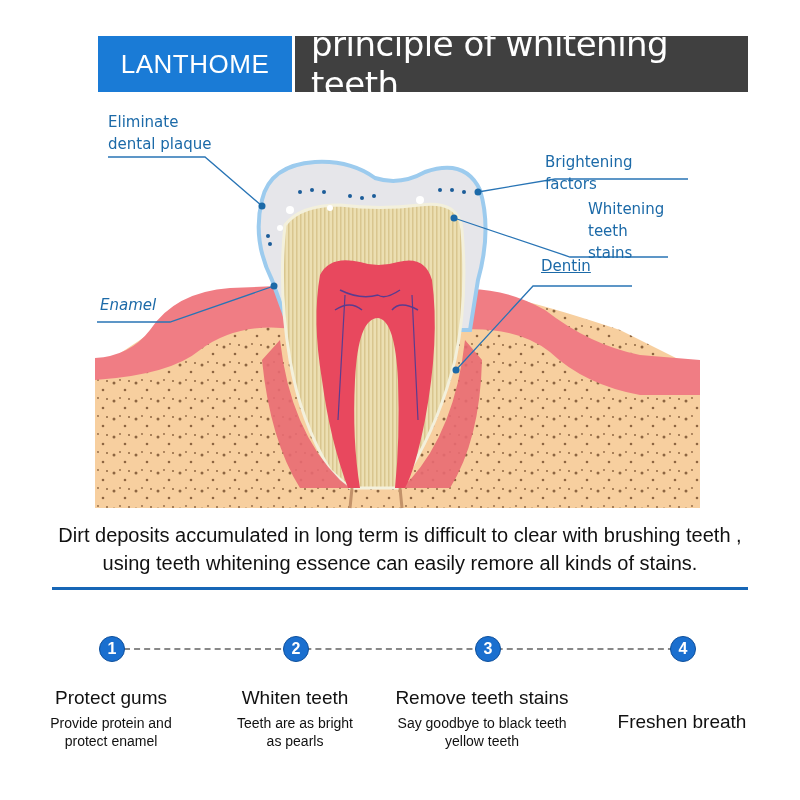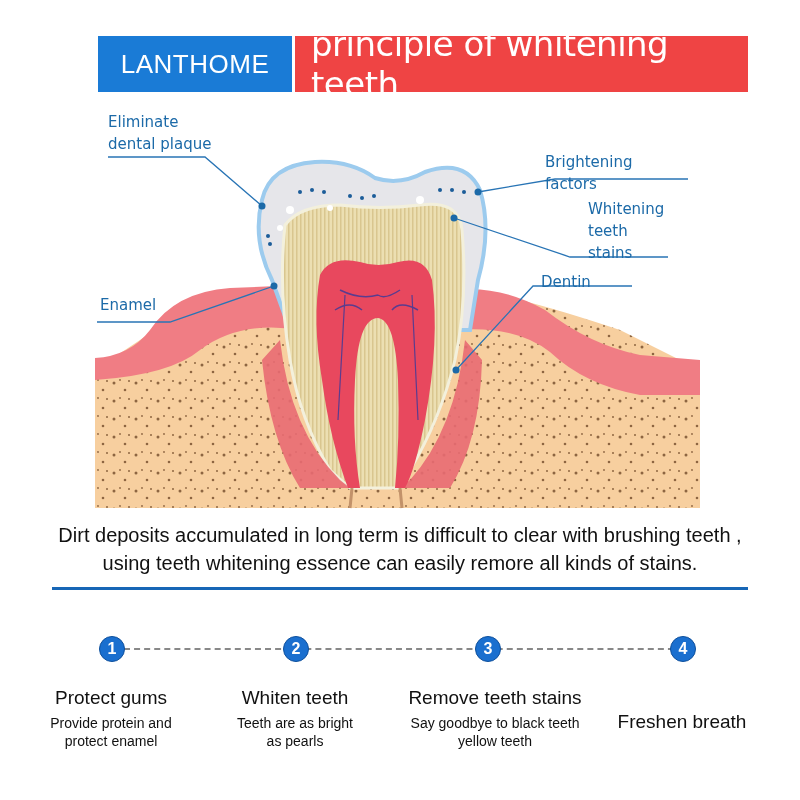--- a/index.html
+++ b/index.html
@@ -1,20 +1,20 @@
 <!DOCTYPE html>
 <html><head>
 <meta charset="utf-8">
 <style>
   html, body { margin: 0; padding: 0; background: #ffffff; }
   body { width: 800px; height: 800px; position: relative; overflow: hidden; font-family: "Liberation Sans", sans-serif; }
   .header { position: absolute; left: 52px; top: 36px; width: 696px; height: 56px; display: flex; }
   .brand { width: 194px; height: 56px; background: #1a7bd6; color: #fff; display: flex; align-items: center; justify-content: center; font-size: 26px; letter-spacing: 0.5px; margin-left: 46px; }
   .sep { width: 3px; background: #fff; }
-  .title { flex: 1; height: 56px; background: #ef4444; color: #fff; display: flex; align-items: center; padding-left: 16px; font-size: 34px; font-family: "DejaVu Sans", sans-serif; letter-spacing: -0.5px; }
+  .title { flex: 1; height: 56px; background: #404040; color: #fff; display: flex; align-items: center; padding-left: 16px; font-size: 34px; font-family: "DejaVu Sans", sans-serif; letter-spacing: -0.5px; }
   .diagram { position: absolute; left: 0; top: 100px; width: 668px; height: 420px; }
   .label { position: absolute; color: #1c6aa8; font-size: 15px; line-height: 22px; font-family: "DejaVu Sans", sans-serif; }
   .caption { position: absolute; left: 0; width: 800px; text-align: center; font-size: 20px; color: #111; }
   .divider { position: absolute; left: 52px; top: 587px; width: 696px; height: 3px; background: #1766b6; }
   .step-line { position: absolute; top: 648px; height: 0; border-top: 2px dashed #888; }
   .step-num { position: absolute; top: 636px; width: 24px; height: 24px; border-radius: 50%; background: #1a6fcf; color: #fff; font-weight: bold; font-size: 16px; display: flex; align-items: center; justify-content: center; border: 1px solid #0d4f9c; }
   .step { position: absolute; top: 686px; width: 190px; text-align: center; }
   .step-title { font-size: 19px; color: #111; line-height: 24px; }
   .step-desc { font-size: 14px; color: #111; line-height: 18px; margin-top: 4px; }
 </style>
@@ -98,22 +98,22 @@
   </svg>
   <div class="label" style="left:108px; top:11px;">
     <div>Eliminate</div>
     <div>dental plaque</div>
   </div>
   <div class="label" style="left:545px; top:51px;">Brightening factors</div>
   <div class="label" style="left:588px; top:98px;">
     <div>Whitening</div>
     <div>teeth stains</div>
   </div>
-  <div class="label" style="left:541px; top:171px;">Dentin</div>
-  <div class="label" style="left:100px; top:194px;">Enamel</div>
+  <div class="label" style="left:541px; top:155px;text-decoration:underline;">Dentin</div>
+  <div class="label" style="left:100px; top:194px;font-style:italic;">Enamel</div>
 </div>
 
 <div class="caption" style="top:524px;">Dirt deposits accumulated in long term is difficult  to clear with brushing teeth ,</div>
 <div class="caption" style="top:552px;">using teeth whitening essence can easily remore all kinds of stains.</div>
 
 <div class="divider"></div>
 
 <div class="step-line" style="left:124px; width:560px;"></div>
 <div class="step-num" style="left:99px;">1</div>
 <div class="step-num" style="left:283px;">2</div>
@@ -127,21 +127,21 @@
     <div>protect enamel</div>
   </div>
 </div>
 <div class="step" style="left:200px;">
   <div class="step-title">Whiten teeth</div>
   <div class="step-desc">
     <div>Teeth are as bright</div>
     <div>as pearls</div>
   </div>
 </div>
-<div class="step" style="left:385px; width:220px;">
+<div class="step" style="left:372px; width:220px;">
   <div class="step-title">Remove teeth stains</div>
   <div class="step-desc">
     <div>Say goodbye to black teeth</div>
     <div>yellow teeth</div>
   </div>
 </div>
 <div class="step" style="left:587px;margin-top:24px;">
   <div class="step-title">Freshen breath</div>
 </div>
 

